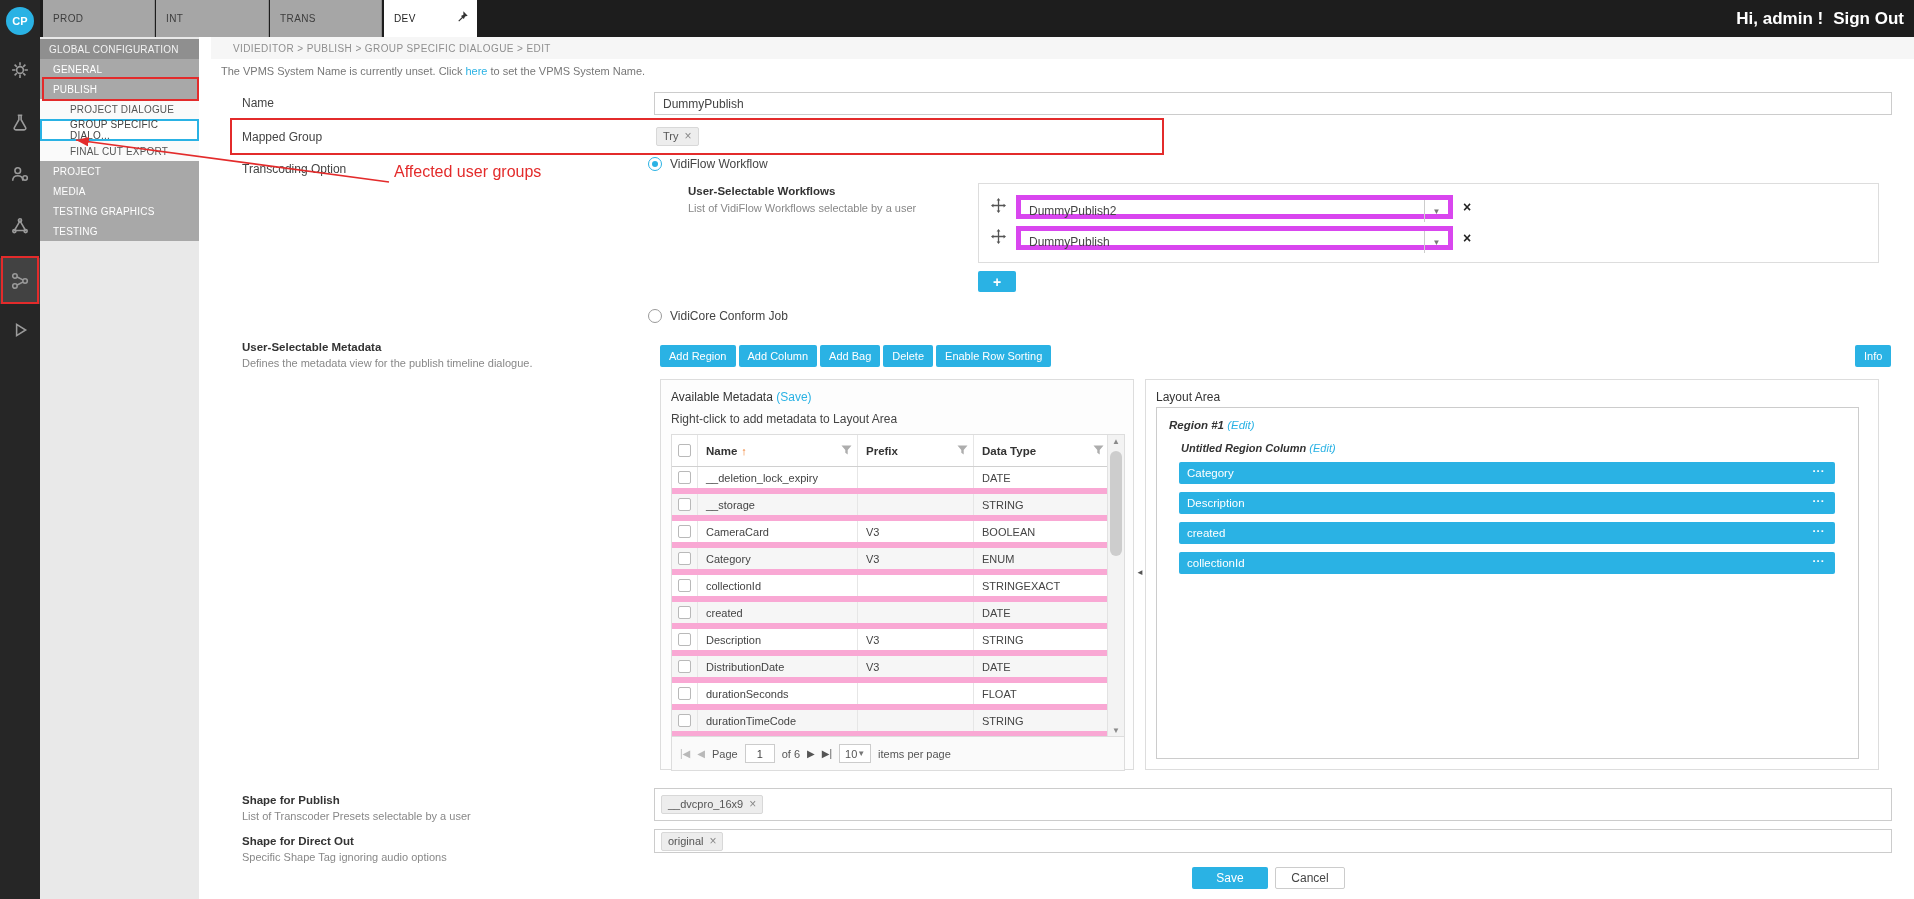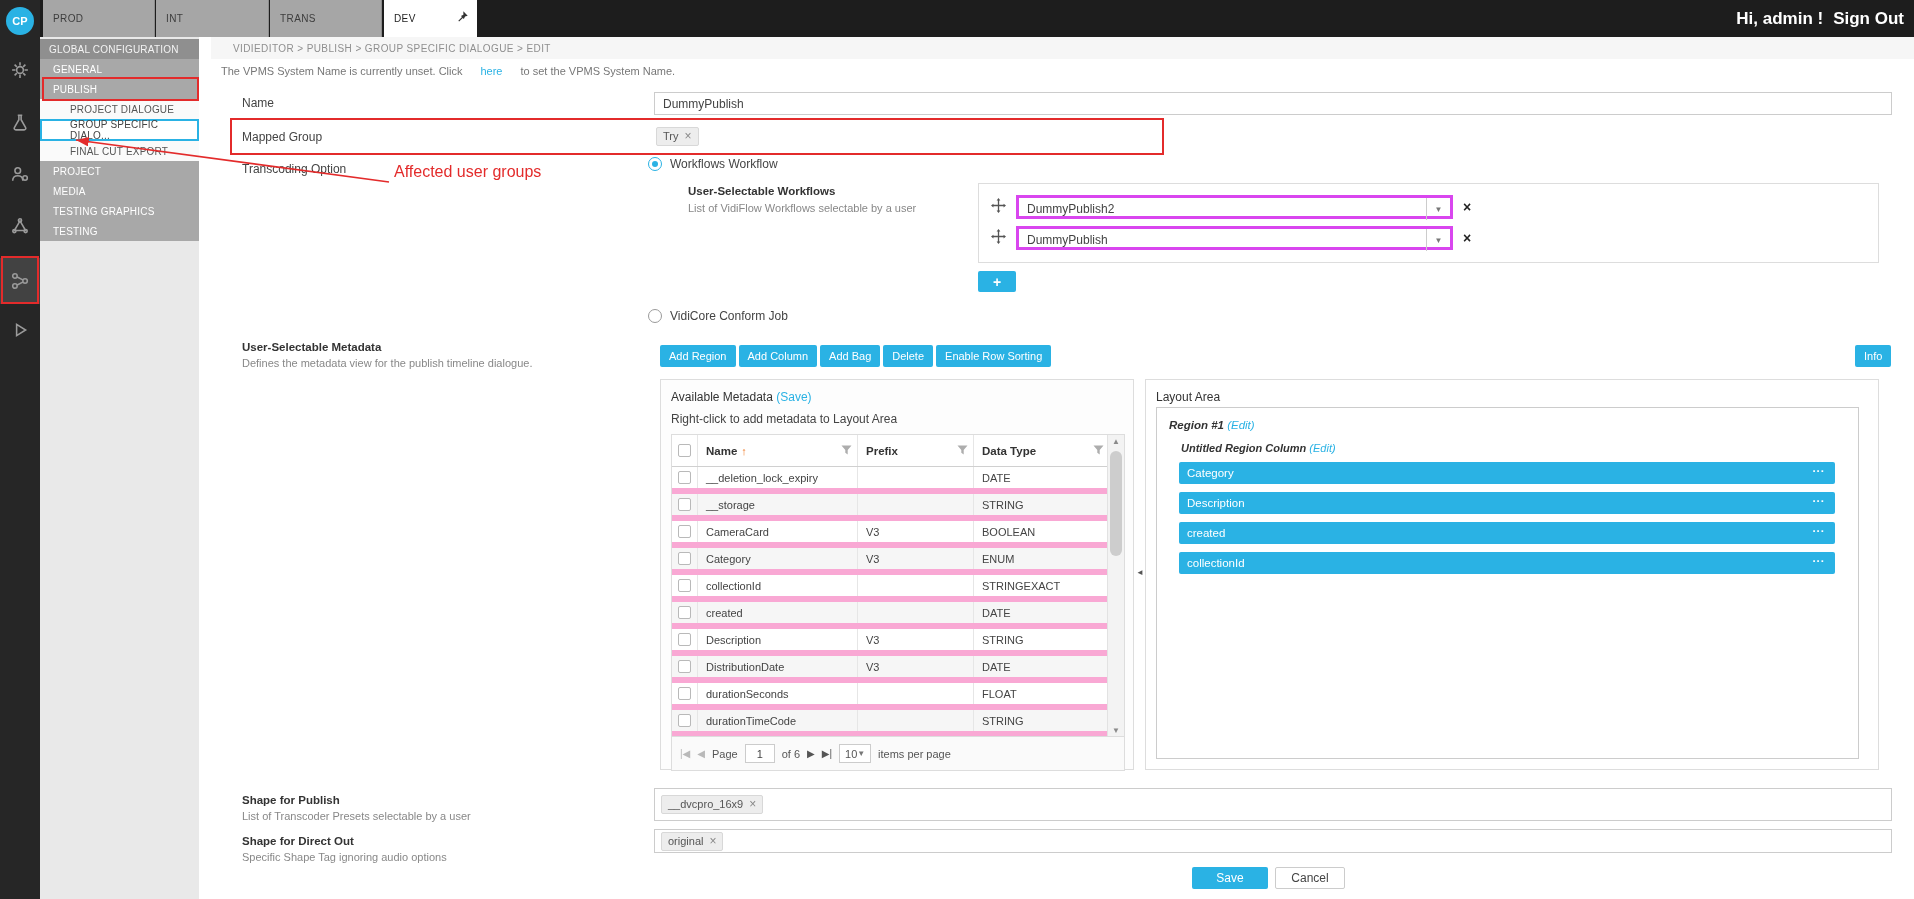--- a/index.html
+++ b/index.html
@@ -29,41 +29,41 @@
   .si-header{height:20px;background:#8f8f8f;color:#f3f3f3;padding-left:9px}
   .si-group{height:20px;background:#a8a8a8;color:#fff;padding-left:13px}
   .si-sub{height:20px;background:#fafafa;color:#555;padding-left:30px}
   .si-selected{height:22px;background:#fff;border:2px solid #2ab2e4;color:#444;padding-left:28px}
 
   
   #main{position:absolute;left:199px;top:37px;width:1715px;height:862px;background:#fff}
   .breadcrumb{position:absolute;left:12px;top:0;width:1715px;height:22px;background:#f6f6f6;display:flex;align-items:center;
               padding-left:22px;font-size:10px;color:#8f8f8f;letter-spacing:.4px}
   .notice{position:absolute;left:22px;top:28px;font-size:11px;color:#777}
-  .notice .lnk{color:#2ab2e4;margin:0 18px;cursor:pointer}
+  .notice .lnk{color:#2ab2e4;margin:0 3px;cursor:pointer}
 
   .flabel{position:absolute;font-size:12px;color:#444}
   .fbold{position:absolute;font-size:11.5px;font-weight:bold;color:#333}
   .fdesc{position:absolute;font-size:11px;color:#888}
 
   .tinput{position:absolute;border:1px solid #ccc;background:#fff;font-family:"Liberation Sans",sans-serif;
           font-size:12px;color:#444;padding-left:8px}
   .chip{display:inline-flex;align-items:center;background:#ededed;border:1px solid #d8d8d8;border-radius:2px;
         padding:2px 6px;font-size:11px;color:#555;line-height:13px}
   .chip-x{color:#888;margin-left:6px;font-size:12px;cursor:pointer}
 
   .radio-row{position:absolute;display:flex;align-items:center;gap:8px;height:16px}
   .radio{width:14px;height:14px;border-radius:50%;border:1px solid #9a9a9a;background:#fff;position:relative}
   .radio.checked{border-color:#2ab2e4}
   .radio.checked::after{content:"";position:absolute;left:3px;top:3px;width:6px;height:6px;border-radius:50%;background:#2ab2e4}
   .radio-label{font-size:12px;color:#444}
 
   .wfpanel{position:absolute;left:779px;top:146px;width:901px;height:80px;border:1px solid #ddd;background:#fff}
   .wfrow{position:absolute;left:12px;display:flex;align-items:center;gap:10px}
-  .combo{position:relative;width:437px;height:24px;border:3px solid #d946ef;background:#fff}
+  .combo{position:relative;width:437px;height:24px;border:5px solid #d946ef;background:#fff}
   .combo-val{display:block;padding-left:8px;font-size:12px;color:#444;line-height:22px}
   .combo-btn{position:absolute;right:0;top:0;width:24px;height:22px;border-left:1px solid #ccc;display:flex;
              align-items:center;justify-content:center;cursor:pointer}
   .caret{font-size:8px;color:#777;font-style:normal}
   .row-x{font-size:14px;font-weight:bold;color:#222;cursor:pointer}
   .addbtn{position:absolute;left:779px;top:234px;width:38px;height:21px;background:#2ab2e4;color:#fff;font-size:14px;
           font-weight:bold;display:flex;align-items:center;justify-content:center;border-radius:2px;cursor:pointer}
 
   .tbar{position:absolute;left:461px;top:308px;display:flex}
   .tbtn{height:22px;padding:0 9px;background:#2ab2e4;color:#fff;font-size:11px;display:inline-flex;align-items:center;
@@ -244,21 +244,21 @@
 
     <div class="flabel" style="left:43px;top:93px">Mapped Group</div>
     <span class="chip" style="position:absolute;left:457px;top:90px">
       <span>Try</span>
       <span class="chip-x">×</span>
     </span>
 
     <div class="flabel" style="left:43px;top:125px">Transcoding Option</div>
     <div class="radio-row" style="left:449px;top:119px">
       <span class="radio checked"></span>
-      <span class="radio-label">Workflows Workflow</span>
+      <span class="radio-label">VidiFlow Workflow</span>
     </div>
 
     <div class="fbold" style="left:489px;top:148px">User-Selectable Workflows</div>
     <div class="fdesc" style="left:489px;top:165px">List of VidiFlow Workflows selectable by a user</div>
 
     <div class="wfpanel">
       <div class="wfrow" style="top:11px">
         <span style="cursor:move">
           <svg width="15" height="15" viewBox="0 0 16 16">
               <path d="M8 2v12M2 8h12" stroke="#555" stroke-width="1.4"></path>

